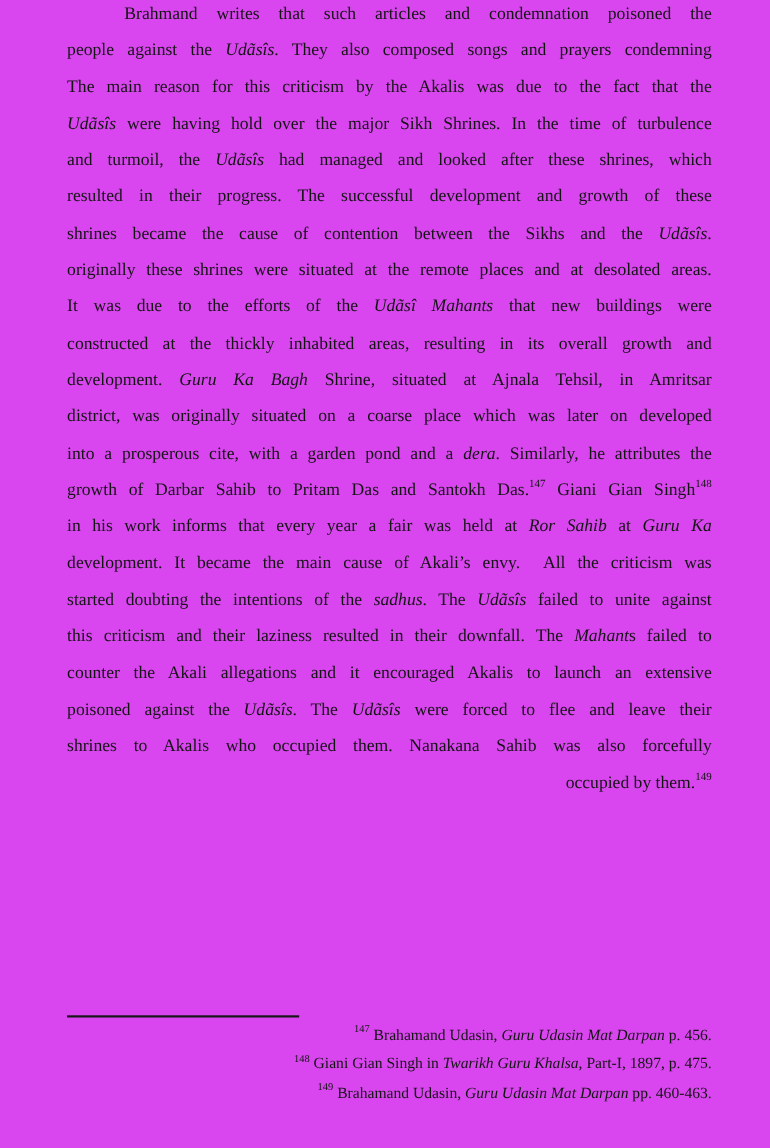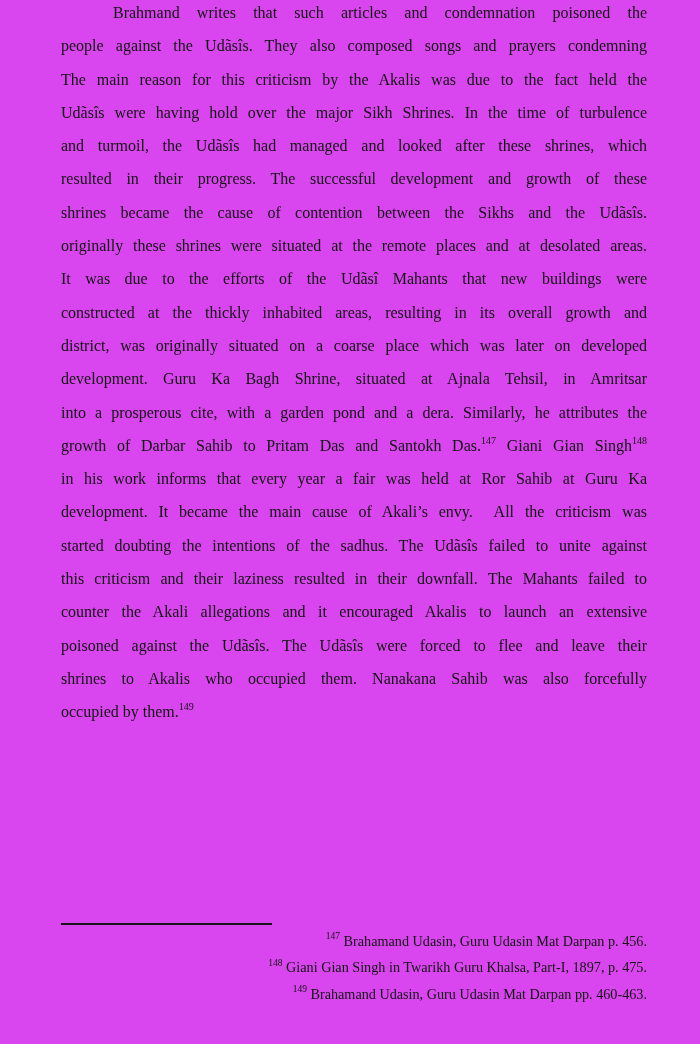--- a/index.html
+++ b/index.html
@@ -23,24 +23,25 @@
   }
   .line {
     text-align: justify;
     text-align-last: justify;
     white-space: normal;
   }
   .line.indent {
     text-indent: 52px;
   }
   .line.last {
-    text-align: left;
+    text-align: right;
     text-align-last: auto;
   }
   .it {
+    font-style: italic;
   }
   sup.fn-ref {
     font-size: 10px;
     line-height: 0;
     position: relative;
     top: -1px;
   }
   .fn-sep {
     position: absolute;
     left: 61px;
@@ -65,30 +66,30 @@
     top: -1px;
   }
 </style>
 </head>
 <body>
 
 <div class="page" style="background: #d946ef; color: rgb(20, 20, 20);">
   <div class="body-text" id="paragraph">
       <div class="line indent"><span>Brahmand writes that such articles and condemnation poisoned the</span></div>
       <div class="line"><span>people against the </span><span class="it">Udãsîs</span><span>. They also composed songs and prayers condemning</span></div>
-      <div class="line"><span>The main reason for this criticism by the Akalis was due to the fact held the</span></div>
+      <div class="line"><span>The main reason for this criticism by the Akalis was due to the fact that the</span></div>
       <div class="line"><span class="it">Udãsîs</span><span> were having hold over the major Sikh Shrines. In the time of turbulence</span></div>
       <div class="line"><span>and turmoil, the </span><span class="it">Udãsîs</span><span> had managed and looked after these shrines, which</span></div>
       <div class="line"><span>resulted in their progress. The successful development and growth of these</span></div>
       <div class="line"><span>shrines became the cause of contention between the Sikhs and the </span><span class="it">Udãsîs</span><span>.</span></div>
       <div class="line"><span>originally these shrines were situated at the remote places and at desolated areas.</span></div>
       <div class="line"><span>It was due to the efforts of the </span><span class="it">Udãsî Mahants</span><span> that new buildings were</span></div>
       <div class="line"><span>constructed at the thickly inhabited areas, resulting in its overall growth and</span></div>
+      <div class="line"><span>development. </span><span class="it">Guru Ka Bagh</span><span> Shrine, situated at Ajnala Tehsil, in Amritsar</span></div>
       <div class="line"><span>district, was originally situated on a coarse place which was later on developed</span></div>
-      <div class="line"><span>development. </span><span class="it">Guru Ka Bagh</span><span> Shrine, situated at Ajnala Tehsil, in Amritsar</span></div>
       <div class="line"><span>into a prosperous cite, with a garden pond and a </span><span class="it">dera</span><span>. Similarly, he attributes the</span></div>
       <div class="line"><span>growth of Darbar Sahib to Pritam Das and Santokh Das.</span><sup class="fn-ref">147</sup><span> Giani Gian Singh</span><sup class="fn-ref">148</sup></div>
       <div class="line"><span>in his work informs that every year a fair was held at </span><span class="it">Ror Sahib</span><span> at </span><span class="it">Guru Ka</span></div>
       <div class="line"><span>development. It became the main cause of Akali’s envy.&nbsp; All the criticism was</span></div>
       <div class="line"><span>started doubting the intentions of the </span><span class="it">sadhus</span><span>. The </span><span class="it">Udãsîs</span><span> failed to unite against</span></div>
       <div class="line"><span>this criticism and their laziness resulted in their downfall. The </span><span class="it">Mahant</span><span>s failed to</span></div>
       <div class="line"><span>counter the Akali allegations and it encouraged Akalis to launch an extensive</span></div>
       <div class="line"><span>poisoned against the </span><span class="it">Udãsîs</span><span>. The </span><span class="it">Udãsîs</span><span> were forced to flee and leave their</span></div>
       <div class="line"><span>shrines to Akalis who occupied them. Nanakana Sahib was also forcefully</span></div>
       <div class="line last"><span>occupied by them.</span><sup class="fn-ref">149</sup></div>

